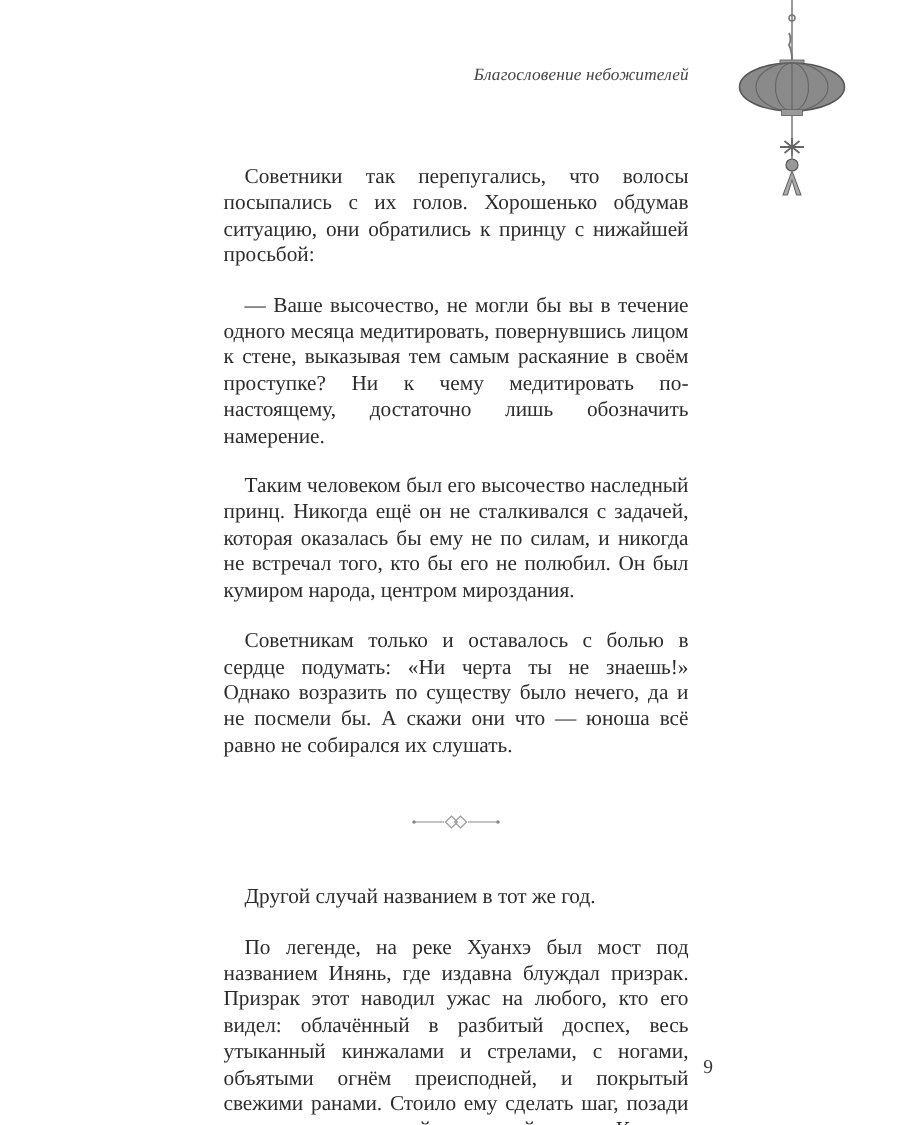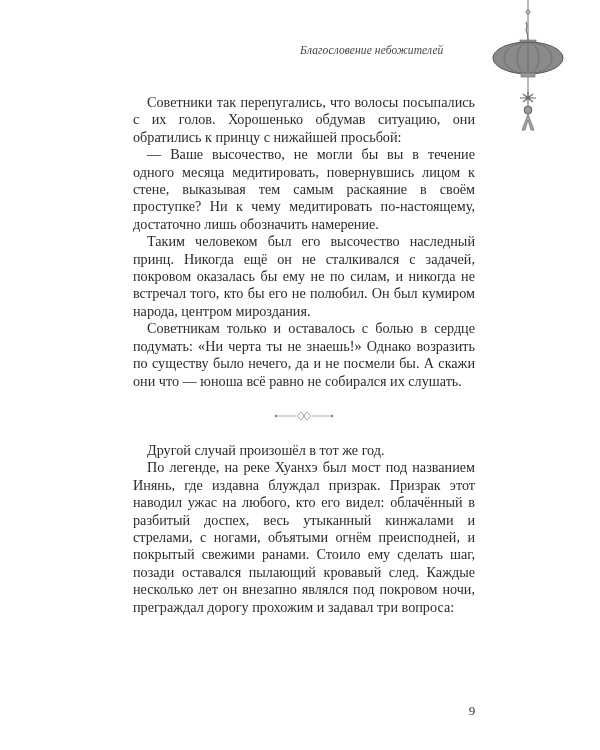--- a/index.html
+++ b/index.html
@@ -13,21 +13,21 @@
       position: relative;
       overflow: hidden;
       font-family: "Liberation Serif", "DejaVu Serif", serif;
       color: #2b2b2b;
     }
     .running-head {
       position: absolute;
       top: 44px;
       left: 300px;
       width: 175px;
-      text-align: left;
+      text-align: center;
       font-style: italic;
       font-size: 11.5px;
       color: #444;
       letter-spacing: 0.1px;
     }
     .lantern {
       position: absolute;
       left: 490px;
       top: 0;
       width: 80px;
@@ -37,21 +37,21 @@
       position: absolute;
       left: 133px;
       top: 94px;
       width: 342px;
       font-size: 14.2px;
       line-height: 17.4px;
       text-align: justify;
       hyphens: manual;
     }
     .text-block p {
-      margin: 0;
+      margin: 16px;
       text-indent: 14px;
       text-align: justify;
       text-align-last: left;
     }
     .separator {
       position: relative;
       height: 52px;
       display: flex;
       align-items: center;
       justify-content: center;
@@ -96,33 +96,33 @@
 
       <circle cx="38" cy="110" r="4" fill="#999" stroke="#555" stroke-width="0.8"></circle>
 
       <path d="M38,114 L32,130 L35,130 L38,120 L41,130 L44,130 Z" fill="#aaa" stroke="#666" stroke-width="0.7"></path>
     </svg>
   </div>
 
   <div class="text-block">
     <p>Советники так перепугались, что волосы посыпались с их голов. Хорошенько обдумав ситуацию, они обратились к принцу с нижайшей просьбой:</p>
     <p>— Ваше высочество, не могли бы вы в течение одного месяца медитировать, повернувшись лицом к стене, выказывая тем самым раскаяние в своём проступке? Ни к чему медитировать по-настоящему, достаточно лишь обозначить намерение.</p>
-    <p>Таким человеком был его высочество наследный принц. Никогда ещё он не сталкивался с задачей, покровом оказалась бы ему не по силам, и никогда не встречал того, кто бы его не полюбил. Он был кумиром народа, центром мироздания.</p>
+    <p>Таким человеком был его высочество наследный принц. Никогда ещё он не сталкивался с задачей, которая оказалась бы ему не по силам, и никогда не встречал того, кто бы его не полюбил. Он был кумиром народа, центром мироздания.</p>
     <p>Советникам только и оставалось с болью в сердце подумать: «Ни черта ты не знаешь!» Однако возразить по существу было нечего, да и не посмели бы. А скажи они что — юноша всё равно не собирался их слушать.</p>
 
     <div class="separator">
       <svg width="60" height="12" viewBox="0 0 60 12">
         <line x1="2" y1="6" x2="22" y2="6" stroke="#999" stroke-width="0.8"></line>
         <line x1="38" y1="6" x2="58" y2="6" stroke="#999" stroke-width="0.8"></line>
         <circle cx="2" cy="6" r="1.2" fill="#888"></circle>
         <circle cx="58" cy="6" r="1.2" fill="#888"></circle>
         <path d="M23,6 L27,2 L31,6 L27,10 Z" fill="none" stroke="#999" stroke-width="0.8"></path>
         <path d="M29,6 L33,2 L37,6 L33,10 Z" fill="none" stroke="#999" stroke-width="0.8"></path>
       </svg>
     </div>
 
-    <p>Другой случай произошёл в тот же год.</p>
+    <p>Другой случай названием в тот же год.</p>
     <p>По легенде, на реке Хуанхэ был мост под названием Инянь, где издавна блуждал призрак. Призрак этот наводил ужас на любого, кто его видел: облачённый в разбитый доспех, весь утыканный кинжалами и стрелами, с ногами, объятыми огнём преисподней, и покрытый свежими ранами. Стоило ему сделать шаг, позади оставался пылающий кровавый след. Каждые несколько лет он внезапно являлся под покровом ночи, преграждал дорогу прохожим и задавал три вопроса:</p>
   </div>
 
   <div class="page-number">9</div>
 
 </div>
 
 </body></html>

